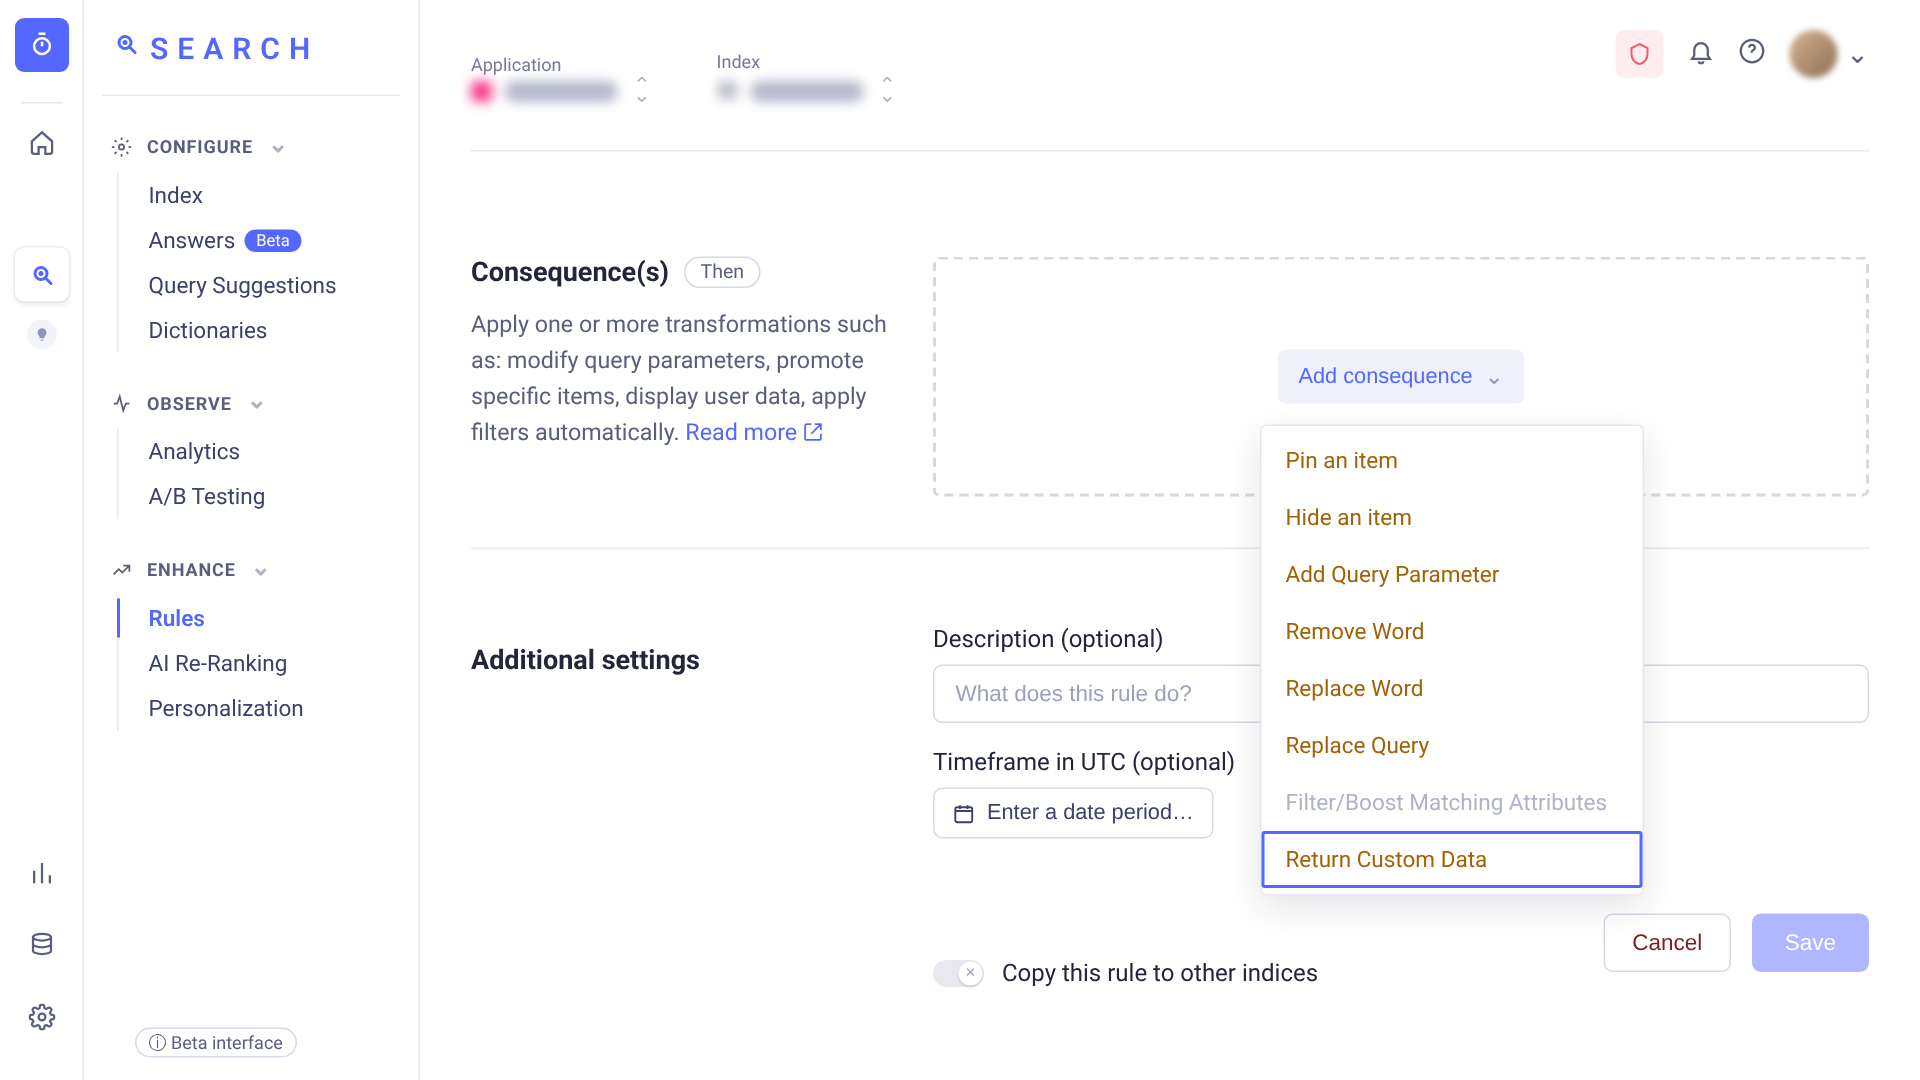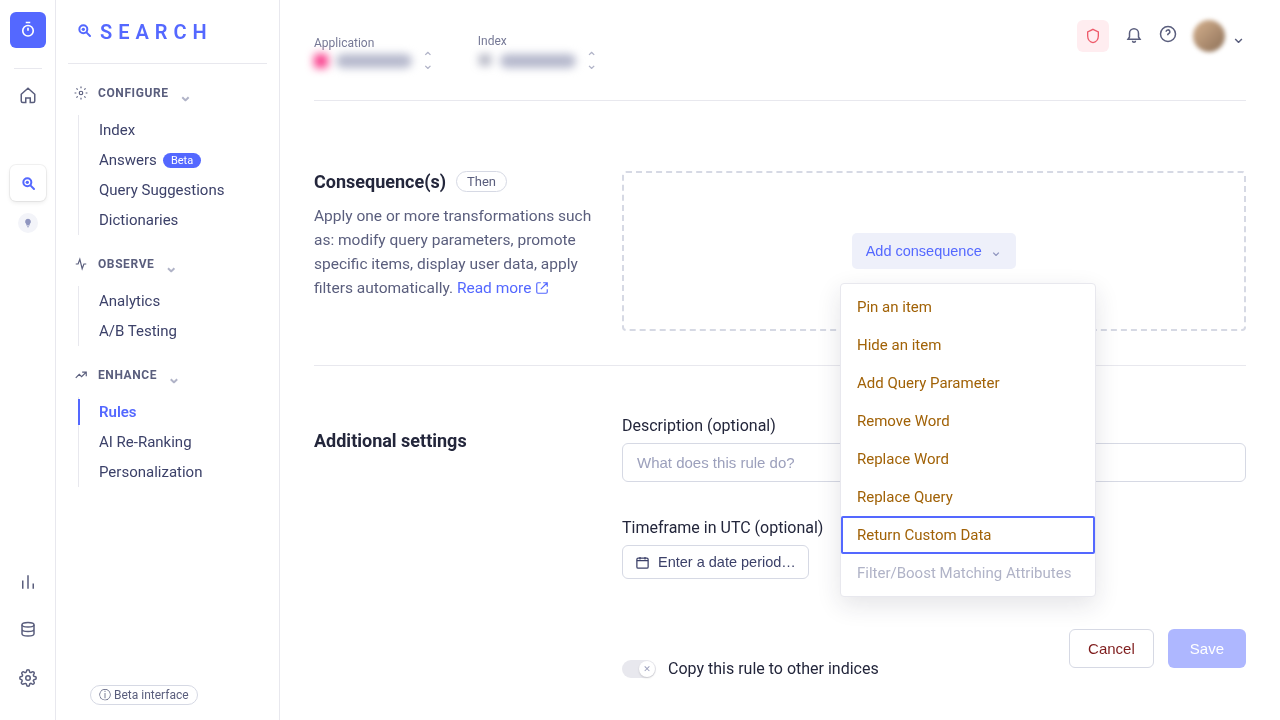--- a/index.html
+++ b/index.html
@@ -51,21 +51,21 @@
   border-bottom: 1px solid #e8e8ee;
   padding-left: 8px;
   color: #5468ff;
   font-size: 20px;
   font-weight: 600;
   letter-spacing: 6px;
 }
 .sidebar-header .dot { margin-right: 8px; font-size: 18px; letter-spacing: 0;}
 .side-section { margin-top: 22px; }
 .side-section-head {
-  display: flex; align-items: flex-start; gap: 10px;
+  display: flex; align-items: flex-end; gap: 10px;
   color: #5a5e7d;
   font-size: 12px;
   font-weight: 700;
   letter-spacing: 0.6px;
   text-transform: uppercase;
   padding-left: 6px;
   cursor: pointer;
 }
 .side-section-head .chev { color: #b0b3c7; font-size: 16px; }
 .side-list { margin-top: 10px; border-left: 1px solid #e8e8ee; padding-left: 20px; margin-left: 10px; }
@@ -166,21 +166,21 @@
 .field-label { font-size: 16px; color: #23263b; margin-bottom: 8px; }
 .text-input {
   width: 100%;
   border: 1px solid #d6d9e4;
   border-radius: 6px;
   padding: 10px 14px;
   font-size: 15px;
   color: #23263b;
 }
 .text-input::placeholder { color: #9ca0bc; }
-.tf-block { margin-top: 36px; }
+.tf-block { margin-top: 16px; }
 .date-btn {
   display: inline-flex; align-items: center; gap: 8px;
   border: 1px solid #d6d9e4; border-radius: 6px;
   padding: 8px 12px; font-size: 14.5px; color: #3c4169;
   background: #fff; cursor: pointer;
 }
 
 .copy-row { display: flex; align-items: center; gap: 12px; margin-top: 40px; }
 .toggle {
   width: 34px; height: 18px; border-radius: 10px; background: #e8e8ee; position: relative;
@@ -412,22 +412,22 @@
             <span class="chev">⌄</span>
           </button>
         </div>
         <div class="dropdown">
           <div class="dropdown-item">Pin an item</div>
           <div class="dropdown-item">Hide an item</div>
           <div class="dropdown-item">Add Query Parameter</div>
           <div class="dropdown-item">Remove Word</div>
           <div class="dropdown-item">Replace Word</div>
           <div class="dropdown-item">Replace Query</div>
+          <div class="dropdown-item disabled">Filter/Boost Matching Attributes</div>
           <div class="dropdown-item selected">Return Custom Data</div>
-          <div class="dropdown-item disabled">Filter/Boost Matching Attributes</div>
         </div>
       </div>
     </div>
 
     <div class="divider" style="margin-top:34px;"></div>
 
     <div class="additional-row">
       <div class="additional-left">
         <div class="add-title">Additional settings</div>
       </div>

